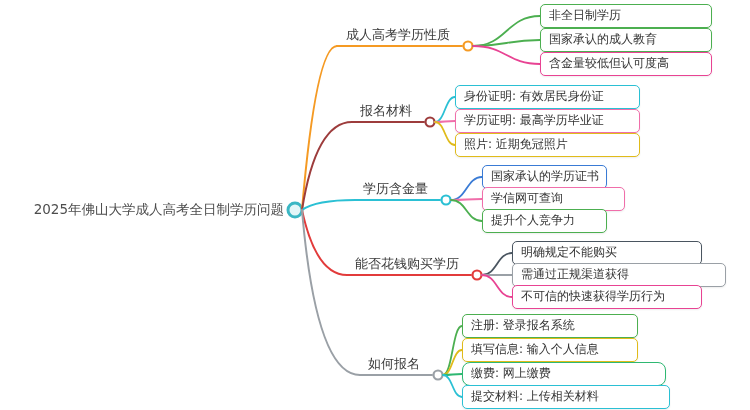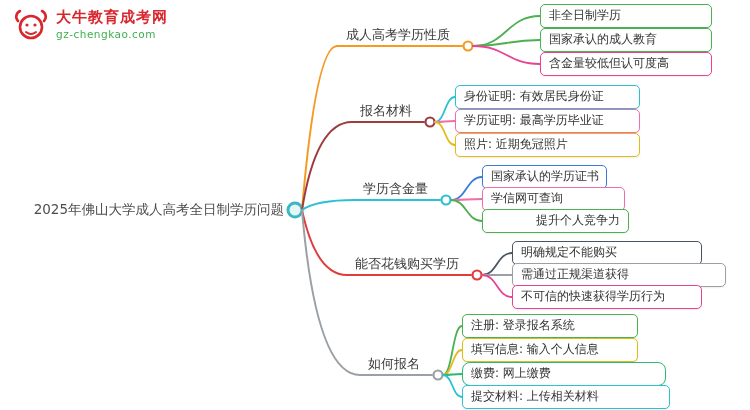--- a/index.html
+++ b/index.html
@@ -61,50 +61,36 @@
       <path d="M 482 275 C 497 275, 497 297, 512 297" stroke="#e84393" stroke-width="1.8" fill="none" stroke-linecap="round"></path>
       <path d="M 302 210 Q 316 375 360 375" stroke="#9aa0a6" stroke-width="2" fill="none" stroke-linecap="round"></path>
       <path d="M 360 375 L 432 375" stroke="#9aa0a6" stroke-width="2" fill="none" stroke-linecap="round"></path>
       <circle cx="438" cy="375" r="4.5" fill="#ffffff" stroke="#9aa0a6" stroke-width="2.2"></circle>
       <path d="M 443 375 C 452.5 375, 452.5 326, 462 326" stroke="#4caf50" stroke-width="1.8" fill="none" stroke-linecap="round"></path>
       <path d="M 443 375 C 452.5 375, 452.5 350, 462 350" stroke="#e0bb1a" stroke-width="1.8" fill="none" stroke-linecap="round"></path>
       <path d="M 443 375 C 452.5 375, 452.5 374, 462 374" stroke="#2eb872" stroke-width="1.8" fill="none" stroke-linecap="round"></path>
       <path d="M 443 375 C 452.5 375, 452.5 397, 462 397" stroke="#2bc0d4" stroke-width="1.8" fill="none" stroke-linecap="round"></path>
     </svg>
 
-  <div class="logo">
-    <svg width="38" height="34" viewBox="0 0 38 34">
-      <path d="M8 3 C4 5 3 10 6 13" fill="none" stroke="#d9272e" stroke-width="2.6" stroke-linecap="round"></path>
-      <path d="M30 3 C34 5 35 10 32 13" fill="none" stroke="#d9272e" stroke-width="2.6" stroke-linecap="round"></path>
-      <ellipse cx="19" cy="19" rx="11" ry="11" fill="none" stroke="#d9272e" stroke-width="2.6"></ellipse>
-      <circle cx="15" cy="17" r="1.6" fill="#d9272e"></circle>
-      <circle cx="23" cy="17" r="1.6" fill="#d9272e"></circle>
-      <path d="M14 24 q5 4 10 0" fill="none" stroke="#d9272e" stroke-width="2" stroke-linecap="round"></path>
-    </svg>
-    <div>
-      <div class="logo-name" style="color: rgb(217, 39, 46);">大牛教育成考网</div>
-      <div class="logo-domain" style="color: rgb(63, 175, 78);">gz-chengkao.com</div>
-    </div>
-  </div>
 
   <div class="root-label">2025年佛山大学成人高考全日制学历问题</div>
 
   <div id="nodes">
       <div class="branch-label" style="left: 346px; top: 26px;">成人高考学历性质</div>
       <div class="leaf" style="left: 540px; top: 16px; border-color: rgb(76, 175, 80); width: 172px;">非全日制学历</div>
       <div class="leaf" style="left: 540px; top: 40px; border-color: rgb(76, 175, 80); width: 172px;">国家承认的成人教育</div>
       <div class="leaf" style="left: 540px; top: 64px; border-color: rgb(232, 67, 147); width: 172px;">含金量较低但认可度高</div>
       <div class="branch-label" style="left: 360px; top: 102px;">报名材料</div>
       <div class="leaf" style="left: 455px; top: 97px; border-color: rgb(43, 192, 212); width: 185px;">身份证明: 有效居民身份证</div>
       <div class="leaf" style="left: 455px; top: 121px; border-color: rgb(240, 110, 170); width: 185px;">学历证明: 最高学历毕业证</div>
       <div class="leaf" style="left: 455px; top: 145px; border-color: rgb(224, 187, 26); width: 185px;">照片: 近期免冠照片</div>
       <div class="branch-label" style="left: 363px; top: 180px;">学历含金量</div>
       <div class="leaf" style="left: 482px; top: 177px; border-color: rgb(58, 123, 213); width: 125px;">国家承认的学历证书</div>
       <div class="leaf" style="left: 482px; top: 199px; border-color: rgb(240, 110, 170); width: 143px;">学信网可查询</div>
-      <div class="leaf" style="left: 482px; top: 221px; border-color: rgb(76, 175, 80); width: 147px; text-align: right;">提升个人竞争力</div>
+      <div class="leaf" style="left: 482px; top: 221px; border-color: rgb(76, 175, 80); width: 125px;">提升个人竞争力</div>
       <div class="branch-label" style="left: 355px; top: 255px;">能否花钱购买学历</div>
       <div class="leaf" style="left: 512px; top: 253px; border-color: rgb(74, 85, 96); width: 190px;">明确规定不能购买</div>
       <div class="leaf" style="left: 512px; top: 275px; border-color: rgb(154, 160, 166); width: 214px;">需通过正规渠道获得</div>
       <div class="leaf" style="left: 512px; top: 297px; border-color: rgb(232, 67, 147); width: 190px;">不可信的快速获得学历行为</div>
       <div class="branch-label" style="left: 368px; top: 355px;">如何报名</div>
       <div class="leaf" style="left: 462px; top: 326px; border-color: rgb(76, 175, 80); width: 176px;">注册: 登录报名系统</div>
       <div class="leaf" style="left: 462px; top: 350px; border-color: rgb(224, 187, 26); width: 176px;">填写信息: 输入个人信息</div>
       <div class="leaf" style="left: 462px; top: 374px; border-color: rgb(46, 184, 114); width: 204px; border-radius: 8px;">缴费: 网上缴费</div>
       <div class="leaf" style="left: 462px; top: 397px; border-color: rgb(43, 192, 212); width: 208px;">提交材料: 上传相关材料</div>
     </div>

